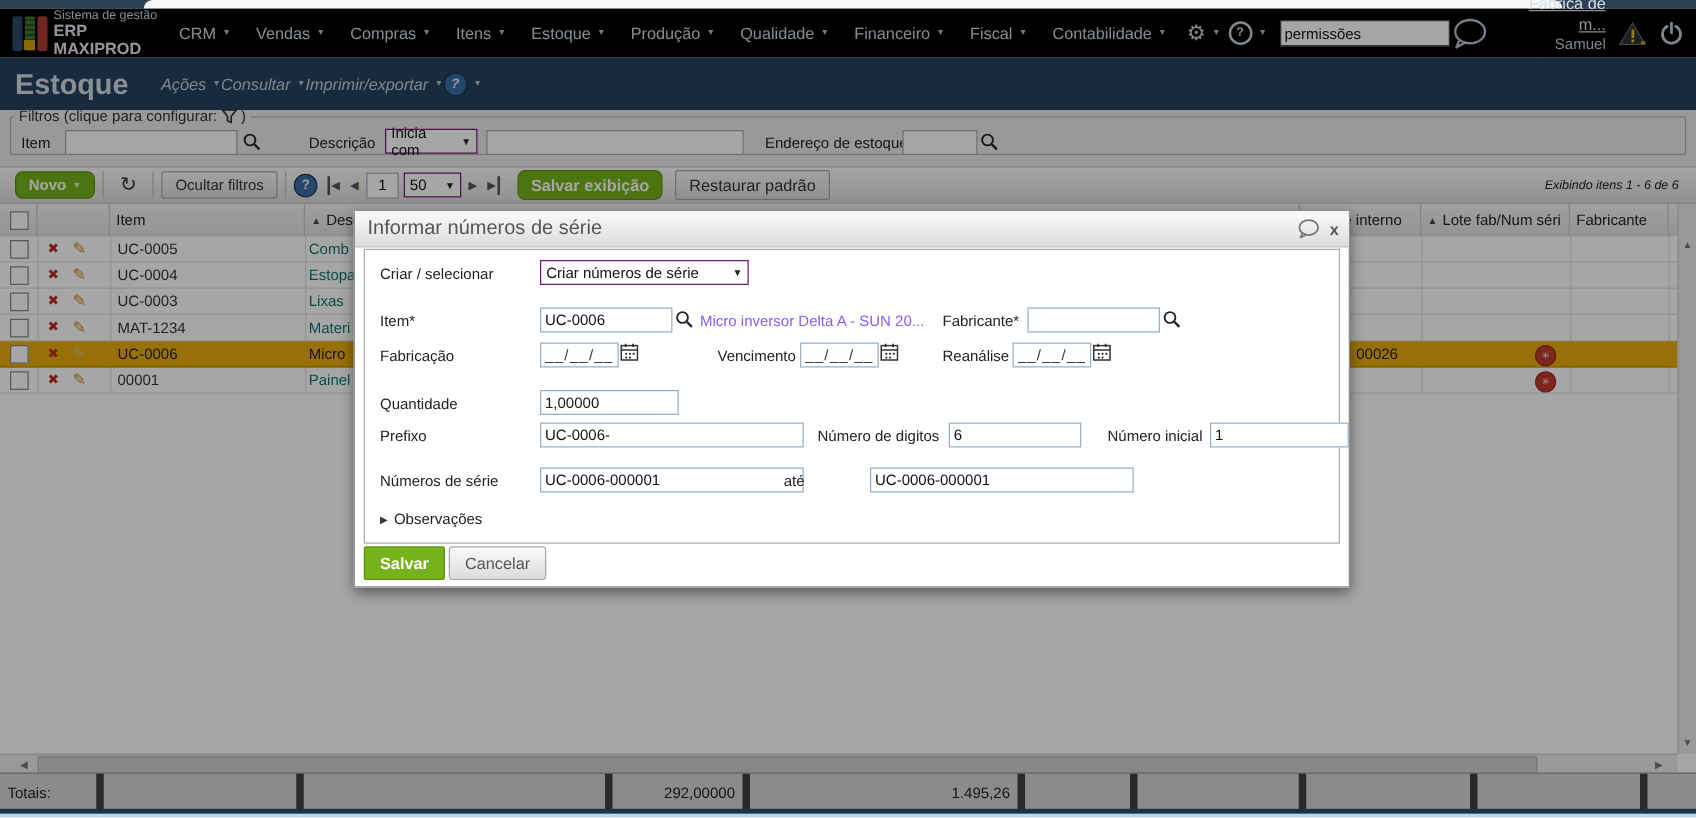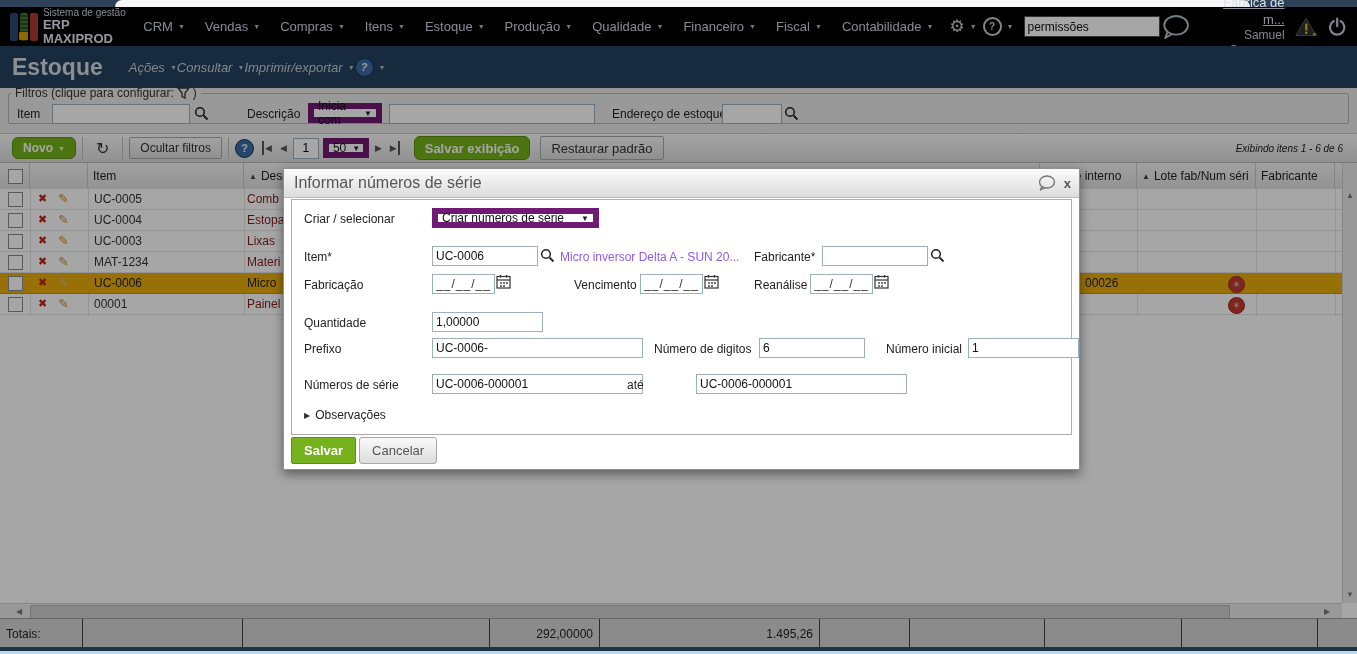--- a/index.html
+++ b/index.html
@@ -38,21 +38,21 @@
   .ph-menu{display:flex;align-items:center;font-size:13px;font-style:italic;}
   .ph-item{display:flex;align-items:center;gap:5px;cursor:pointer;}
   .help-blue{display:inline-flex;align-items:center;justify-content:center;width:17px;height:17px;border-radius:50%;background:#3b6ea5;border:1px solid #17334f;color:#e8f0f8;font-size:11px;font-weight:bold;}
   
   .filters{position:absolute;left:0;top:88px;width:1357px;height:45px;background:#ececec;}
   .filters fieldset{position:absolute;left:8px;right:8px;top:-2px;height:36px;border:1px solid #b5b5b5;border-radius:2px;margin:0;padding:0;}
   .filters legend{font-size:12px;color:#333;padding:0 4px;margin-left:2px;display:flex;align-items:center;gap:3px;}
   .f-row{position:absolute;left:0;top:14px;width:100%;height:26px;}
   .f-label{position:absolute;top:5px;font-size:12px;color:#222;}
   .tb{position:absolute;background:#fff;border:1px solid #9daebf;height:18px;font-size:12px;color:#111;padding:0 3px;}
-  .fake-select{position:absolute;background:#fff;border:6px solid #701a75;height:20px;display:flex;align-items:center;justify-content:space-between;padding:0 4px;font-size:12px;color:#111;box-sizing:border-box;}
+  .fake-select{position:absolute;background:#fff;border:1px solid #701a75;height:20px;display:flex;align-items:center;justify-content:space-between;padding:0 4px;font-size:12px;color:#111;box-sizing:border-box;}
   .fake-select .sel-caret{font-size:8px;color:#222;margin-left:6px;}
   .mag{position:absolute;top:4px;}
   
   .toolbar{position:absolute;left:0;top:133px;width:1357px;height:30px;background:linear-gradient(#fdfdfd,#dedede);border-top:1px solid #c6c6c6;border-bottom:1px solid #b9b9b9;display:flex;align-items:center;box-sizing:border-box;}
   .btn-green{background:#76b21b;border:1px solid #5d8f12;color:#fff;font-weight:bold;font-size:12px;height:22px;display:inline-flex;align-items:center;gap:5px;padding:0 10px;border-radius:6px;cursor:pointer;}
   .btn-gray{background:linear-gradient(#fafafa,#dcdcdc);border:1px solid #a8a8a8;color:#333;font-size:12px;height:22px;display:inline-flex;align-items:center;padding:0 10px;border-radius:2px;cursor:pointer;}
   .tbtn{background:transparent;border:1px solid transparent;height:22px;display:inline-flex;align-items:center;padding:0 6px;font-size:12px;color:#222;cursor:pointer;}
   .refresh{font-size:16px;color:#333;}
   .pg{display:flex;align-items:center;gap:4px;margin-left:8px;}
   .pg .arr{font-size:9px;color:#555;cursor:pointer;padding:2px;}
@@ -67,36 +67,36 @@
   .gh-cell{position:absolute;top:0;height:26px;display:flex;align-items:center;gap:4px;font-size:12px;color:#222;border-right:1px solid #c9c9c9;box-sizing:border-box;padding-left:5px;overflow:hidden;white-space:nowrap;}
   .grid-body{position:absolute;left:0;top:189px;width:1342px;height:414px;background:#fff;}
   .col-line{position:absolute;top:0;width:1px;height:127px;background:#e3e3e3;}
   .g-row{position:absolute;left:0;width:1342px;height:21px;border-bottom:1px solid #e4e4e4;box-sizing:border-box;}
   .g-row.selected{background:#e9ac0b;border-bottom:1px solid #c99400;}
   .g-cb{position:absolute;left:8px;top:3px;width:13px;height:13px;background:#fff;border:1px solid #8a8a8a;}
   .x-ico{position:absolute;left:38px;top:3px;color:#c0271a;font-size:11px;font-weight:bold;}
   .pen-ico{position:absolute;left:58px;top:2px;color:#c8902a;font-size:13px;}
   .g-item{position:absolute;left:94px;top:3px;color:#333;}
   .g-row.selected .g-item,.g-row.selected .g-desc{color:#222;}
-  .g-desc{position:absolute;left:247px;top:3px;color:#7f1d1d;white-space:nowrap;}
+  .g-desc{position:absolute;left:247px;top:3px;color:#0f766e;white-space:nowrap;}
   .g-lote{position:absolute;left:1085px;top:3px;color:#222;}
   .badge{position:absolute;left:1228px;top:3px;width:15px;height:15px;border-radius:50%;background:#c23b2e;border:1px solid #992c22;color:#f4d9d5;font-size:8px;display:flex;align-items:center;justify-content:center;}
   .hdr-cb{position:absolute;left:8px;top:6px;width:13px;height:13px;background:#fff;border:1px solid #8a8a8a;}
   .sort-asc{font-size:8px;color:#444;}
   
   .vscroll{position:absolute;left:1342px;top:163px;width:15px;height:440px;background:#ececec;border-left:1px solid #cfcfcf;box-sizing:border-box;}
   .vscroll .up{position:absolute;top:28px;left:3px;font-size:8px;color:#777;}
   .vscroll .down{position:absolute;bottom:4px;left:3px;font-size:8px;color:#777;}
   .hscroll{position:absolute;left:0;top:603px;width:1342px;height:15px;background:#ececec;border-top:1px solid #cfcfcf;box-sizing:border-box;}
   .hscroll .left{position:absolute;left:16px;top:3px;font-size:8px;color:#777;}
   .hscroll .right{position:absolute;left:1324px;top:3px;font-size:8px;color:#777;}
   .hthumb{position:absolute;left:30px;top:1px;width:1198px;height:12px;background:#d2d2d2;border:1px solid #b2b2b2;border-radius:2px;}
   
   .totals{position:absolute;left:0;top:618px;width:1357px;height:29px;background:#d6d6d6;border-top:1px solid #9c9c9c;box-sizing:border-box;}
-  .t-cell{position:absolute;top:0;height:29px;border-right:1px solid #404040;box-sizing:border-box;display:flex;align-items:center;justify-content:flex-end;padding:0 6px;font-size:12px;color:#222;}
+  .t-cell{position:absolute;top:0;height:29px;border-right:6px solid #404040;box-sizing:border-box;display:flex;align-items:center;justify-content:flex-end;padding:0 6px;font-size:12px;color:#222;}
   .t-cell.lbl{justify-content:flex-start;}
   .bottom-navy{position:absolute;left:0;top:647px;width:1357px;height:4px;background:#2e4d6b;}
   .bottom-blue{position:absolute;left:0;top:651px;width:1357px;height:3px;background:#b8d8f0;}
   
   .overlay{position:absolute;left:0;top:7px;width:1357px;height:644px;background:rgba(0,0,0,0.35);z-index:50;}
   .modal{position:absolute;left:283px;top:168px;width:797px;height:302px;background:#fff;border:1px solid #8f8f8f;box-shadow:0 4px 10px rgba(0,0,0,.45);z-index:100;box-sizing:border-box;}
   .modal-title{position:absolute;left:0;top:0;width:100%;height:29px;background:linear-gradient(#fbfbfb,#dcdcdc);border-bottom:1px solid #bbb;box-sizing:border-box;display:flex;align-items:center;}
   .modal-title .txt{font-size:16px;color:#555;margin-left:10px;}
   .mt-icons{margin-left:auto;margin-right:8px;display:flex;align-items:center;gap:8px;}
   .close-x{font-size:13px;font-weight:bold;color:#555;cursor:pointer;}

